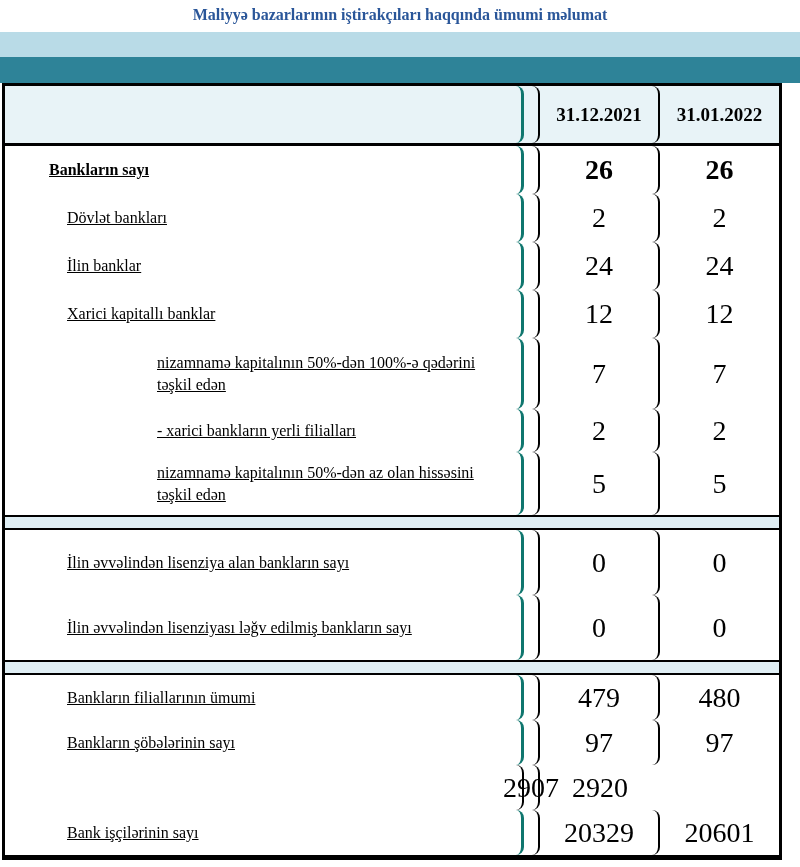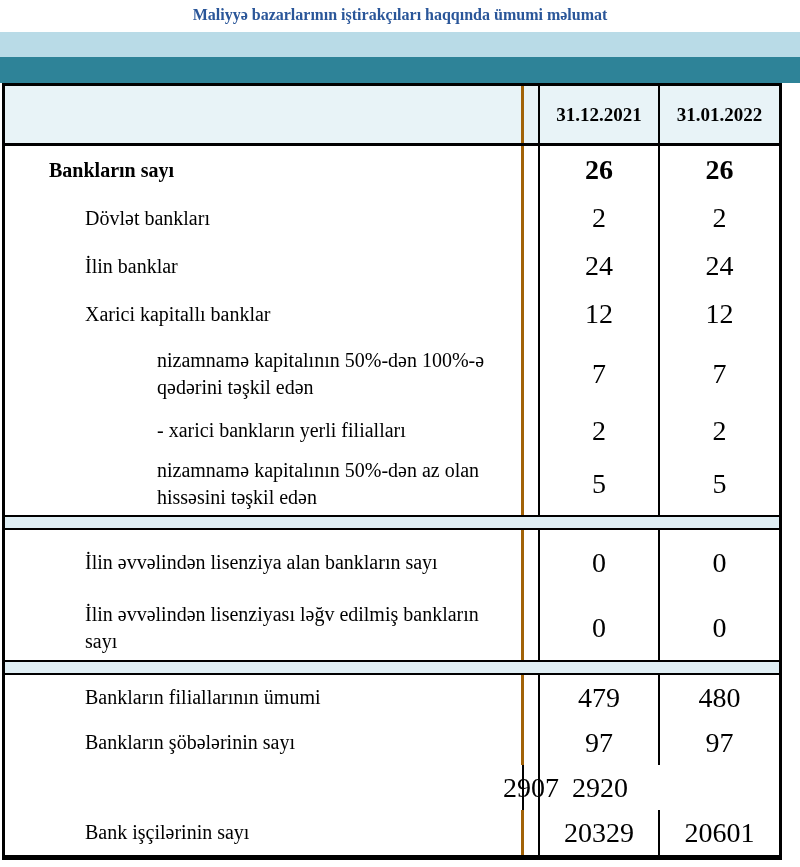--- a/index.html
+++ b/index.html
@@ -45,28 +45,28 @@
     display: flex; align-items: center; justify-content: center;
     font-weight: bold; font-size: 19px;
   }
 
   .t-row {
     display: grid;
     grid-template-columns: 519px 16px 120px 119px;
     min-height: 48px;
     background: #fff;
   }
-  .cell { box-sizing: border-box; display: flex; align-items: center; }
-  .label-cell { border-right: 3px solid #a16207; padding-right: 10px; font-size: 20px; line-height: 1.35; }
+  .cell { box-sizing: border-box; display: flex; align-items: center; border-radius: 8px; }
+  .label-cell { border-right: 3px solid #0f766e; padding-right: 10px; font-size: 16px; line-height: 1.35; text-decoration: underline; }
   .gap-cell   { border-right: 2px solid #000; }
   .num-cell   { justify-content: center; font-size: 28px; }
   .num-first  { border-right: 2px solid #000; }
 
   .indent-0 { padding-left: 44px; }
-  .indent-1 { padding-left: 80px; }
+  .indent-1 { padding-left: 56px; margin-left: 6px; }
   .indent-2 { padding-left: 152px; }
   .bold { font-weight: bold; }
 
   .separator {
     height: 11px;
     background: #dfeef4;
     border-top: 2px solid #000;
     border-bottom: 2px solid #000;
   }
 

